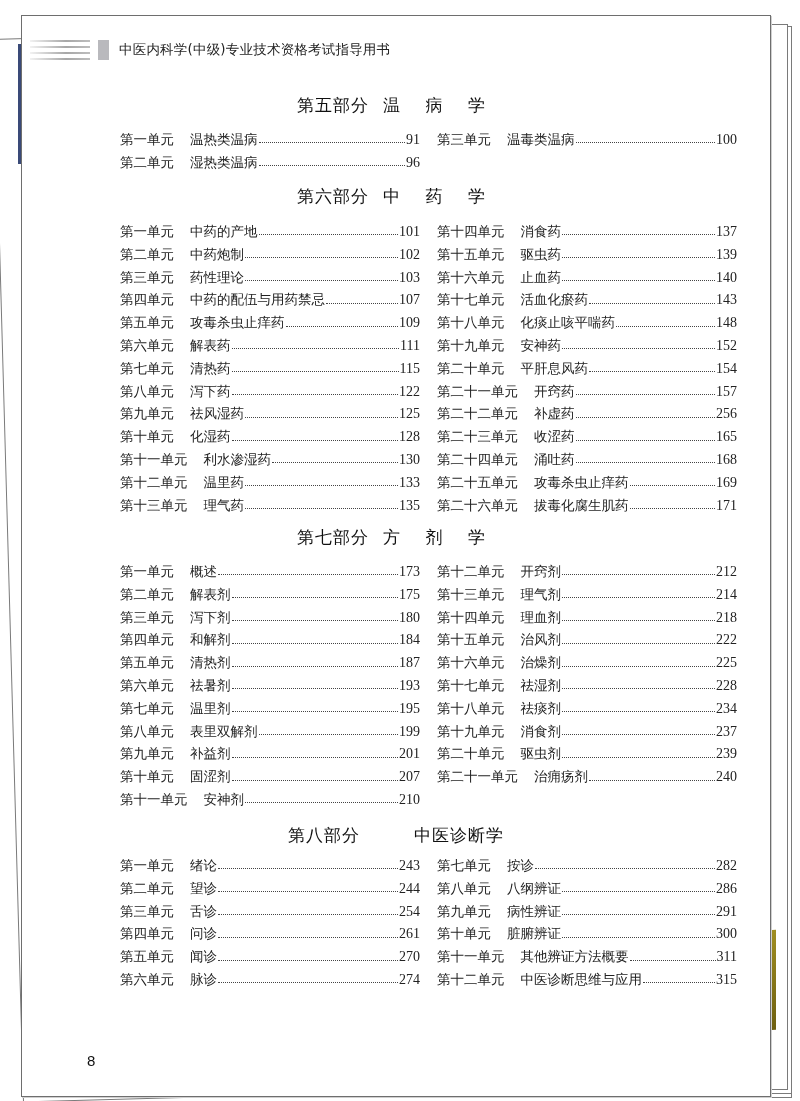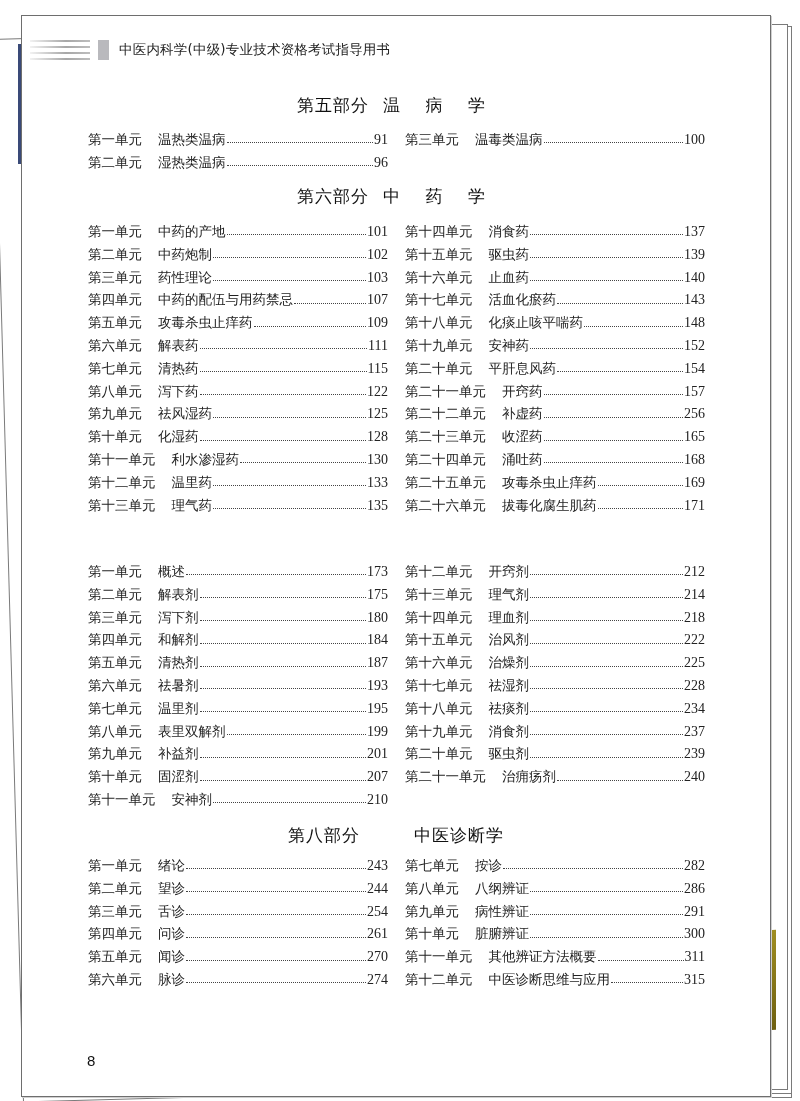--- a/index.html
+++ b/index.html
@@ -35,21 +35,21 @@
   }
 
   .section-title {
     position: absolute; left: 0; width: 748px; text-align: center;
     font-size: 17px; font-weight: normal; letter-spacing: 1px; color: #111;
   }
   .section-title .t1 { }
   .section-title .t2 { margin-left: 14px; letter-spacing: 10px; }
   .section-title .t2.tight { letter-spacing: 1px; padding-left: 40px; }
 
-  .col { position: absolute; width: 300px; }
+  .col { position: absolute; width: 300px; margin-left: 32px; }
   .row {
     display: flex; align-items: baseline; height: 22.8px;
     font-size: 13.5px; line-height: 22.8px; white-space: nowrap;
   }
   .unit { color: #222; flex: none; }
   .name { flex: none; margin-left: 16px; color: #222; }
   .leader {
     flex: 1 1 auto; margin: 0 1px; height: 1px; align-self: center; margin-top: 6px;
     border-bottom: 1.5px dotted #444;
   }
@@ -265,20 +265,23 @@
         <span class="pg">169</span>
       </div>
       <div class="row">
         <span class="unit">第二十六单元</span>
         <span class="name">拔毒化腐生肌药</span>
         <span class="leader"></span>
         <span class="pg">171</span>
       </div>
     </div>
 
+  <div class="section-title" style="top:510px">
+    <span class="t1">第七部分</span><span class="t2">方 剂 学</span>
+  </div>
   <div class="col" style="left:66px; top:544px" id="s2l">
       <div class="row">
         <span class="unit">第一单元</span>
         <span class="name">概述</span>
         <span class="leader"></span>
         <span class="pg">173</span>
       </div>
       <div class="row">
         <span class="unit">第二单元</span>
         <span class="name">解表剂</span>

